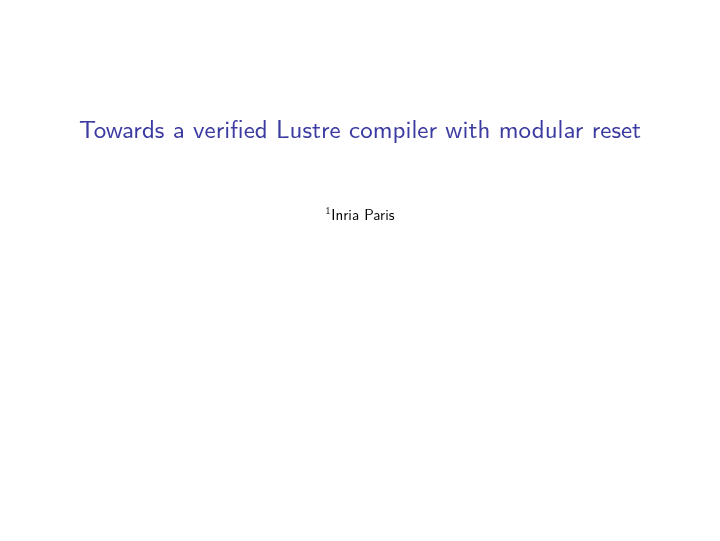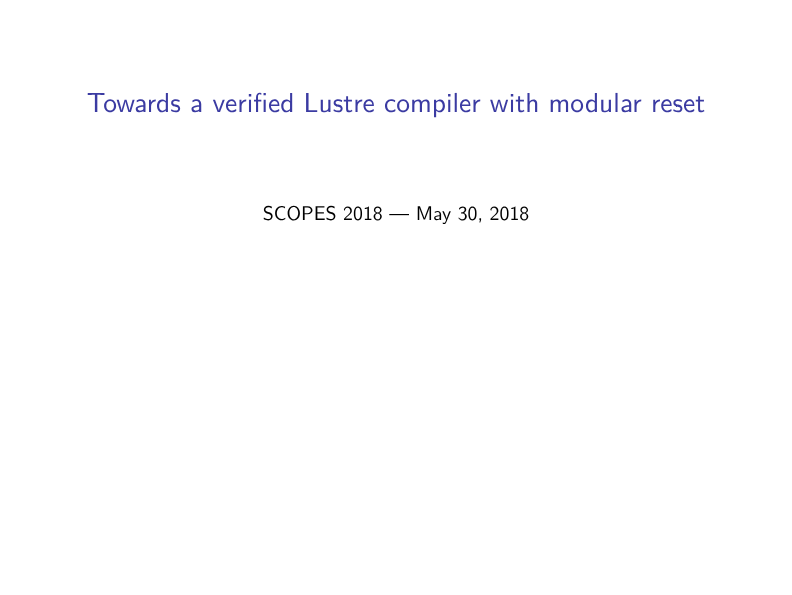--- a/index.html
+++ b/index.html
@@ -16,21 +16,21 @@
     width: 720px;
     height: 541px;
     box-sizing: border-box;
     padding: 0 30px;
     text-align: center;
   }
   .title {
     color: #3b3ba2;
     font-size: 25px;
     font-weight: 400;
-    padding-top: 76px;
+    padding-top: 112px;
     padding-bottom: 48px;
     line-height: 1.25;
   }
   .authors {
     font-size: 18px;
     padding-bottom: 30px;
   }
   .author {
     display: inline-block;
     margin: 0 10px;
@@ -60,17 +60,19 @@
 </style>
 </head>
 <body>
 
 <div class="slide">
 
   <div class="title">Towards a verified Lustre compiler with modular reset</div>
 
 
   <div class="affiliations">
+    <div class="aff-line">
+      <sup>1</sup><span>Inria Paris</span>
+    </div>
   </div>
 
-  <div class="venue">SCOPES 2018 — May 30, 2018</div>
 
 </div>
 
 </body></html>

